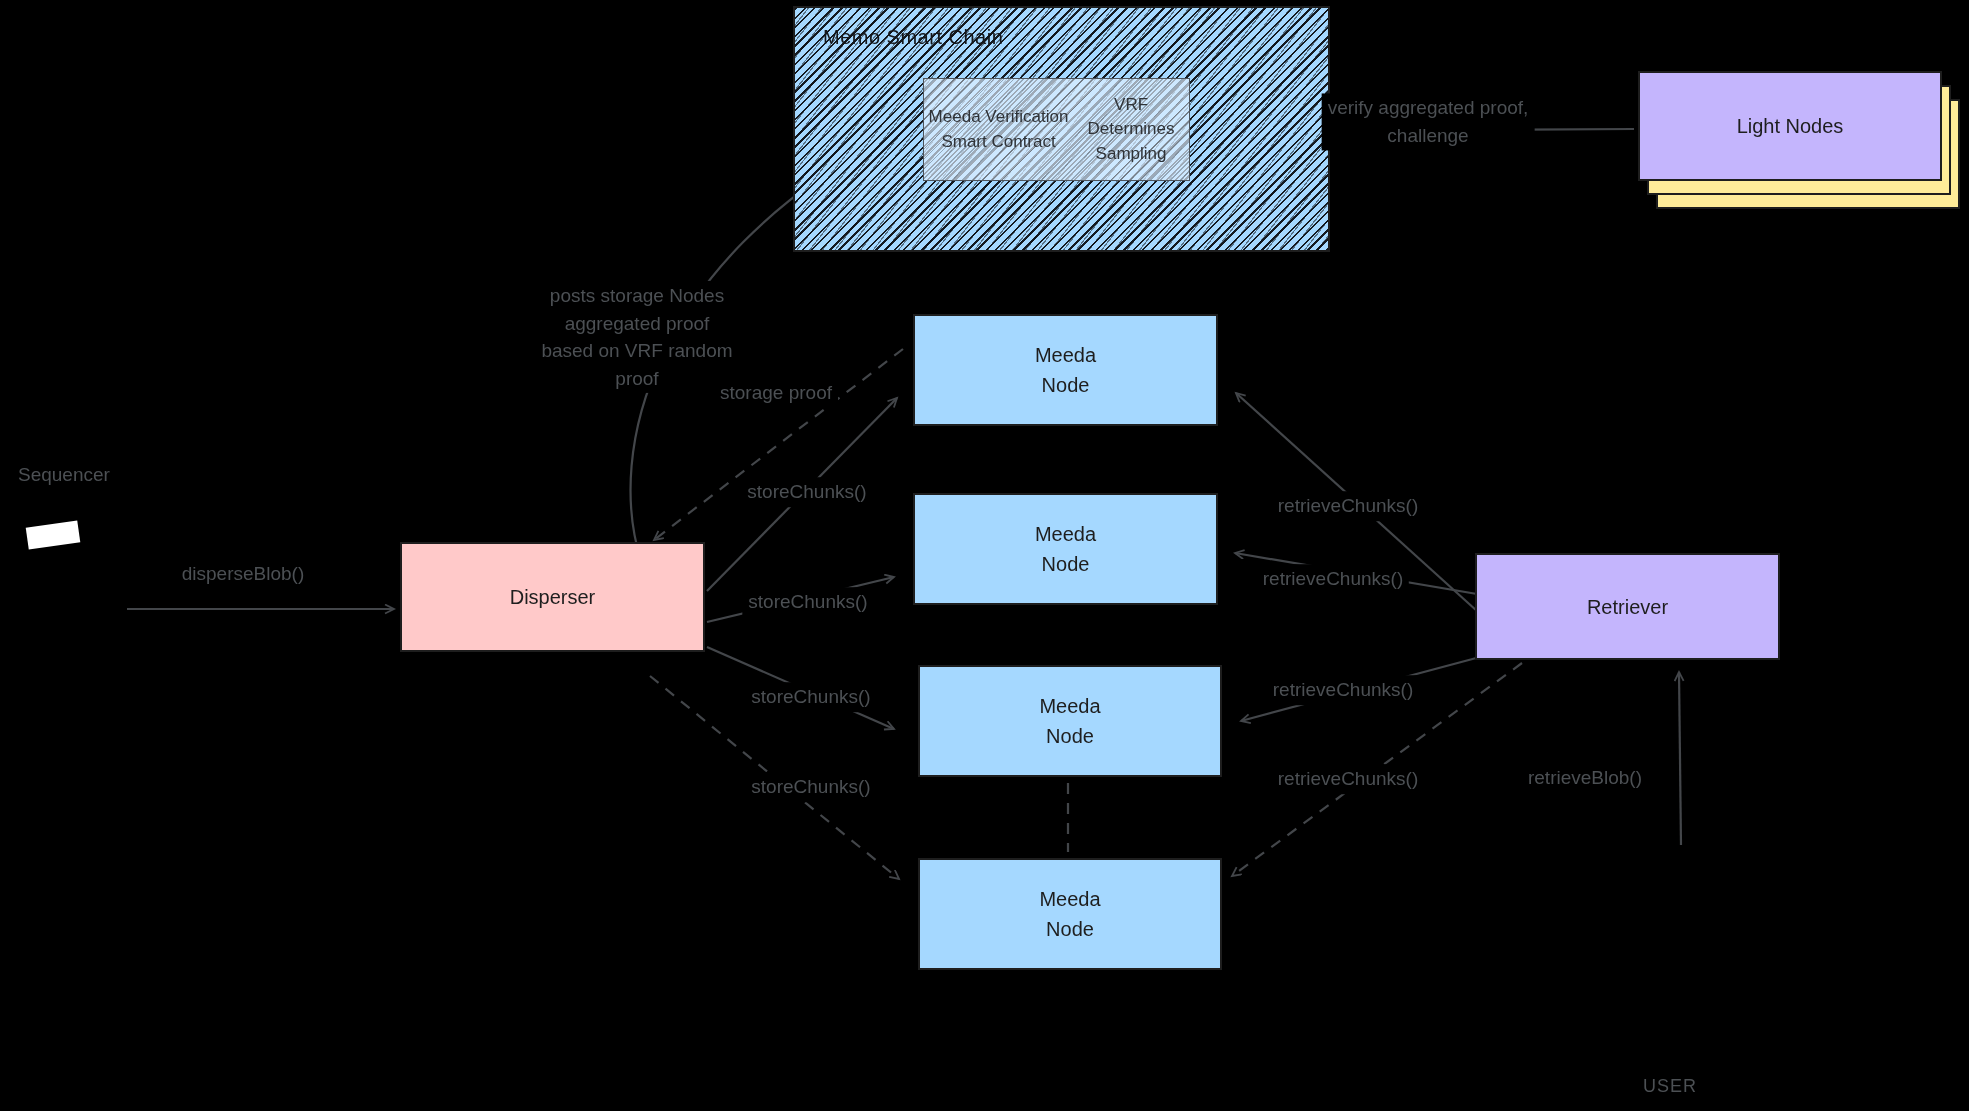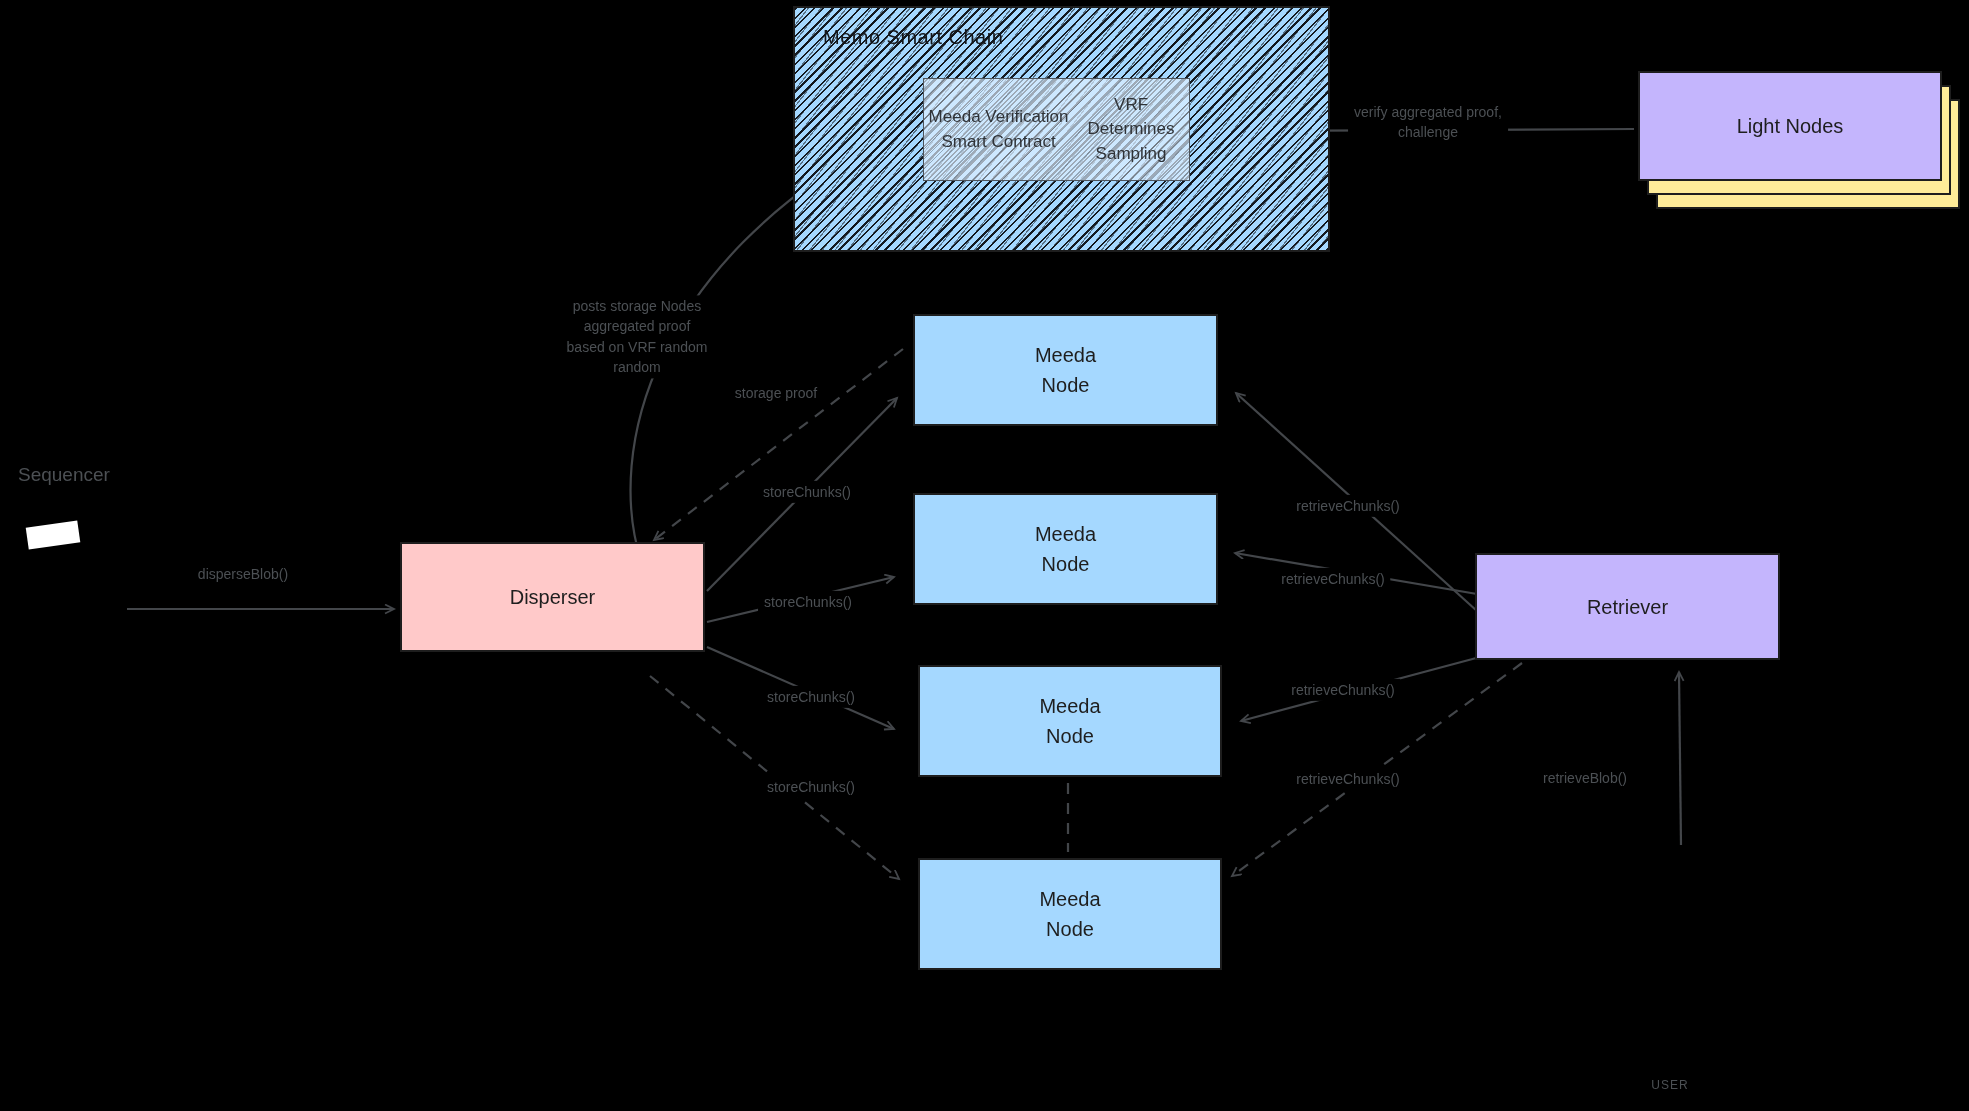--- a/index.html
+++ b/index.html
@@ -36,21 +36,21 @@
     background-color:rgba(224,239,255,.68);
     background-image:repeating-linear-gradient(135deg, rgba(18,20,24,.3) 0px, rgba(18,20,24,.3) 1.2px, transparent 1.2px, transparent 7px);
     display:flex;flex-direction:row;align-items:center;justify-content:center;
     color:#2f3338;font-size:17px;line-height:1.45;text-align:center;
   }
   
   .card{position:absolute;box-sizing:border-box;border:2.5px solid #1e1e1e;background:#ffec99;}
   
   .elabel{
     position:absolute;transform:translate(-50%,-50%);
-    color:#4c5054;font-size:14px;white-space:nowrap;
+    color:#4c5054;font-size:19px;white-space:nowrap;
     background:#000;padding:1px 6px;text-align:center;line-height:1.45;
   }
   .plain{background:transparent;transform:none;white-space:nowrap;}
   .chip{position:absolute;background:#ffffff;transform:rotate(-8deg);}
 </style>
 </head>
 <body>
 
 <svg id="wires" viewBox="0 0 1969 1111">
   <defs>
@@ -117,21 +117,21 @@
 <div class="box yellow" style="left:1475px;top:553px;width:305px;height:107px;">
   <span>Retriever</span>
 </div>
 
 <div class="elabel" style="left:243px;top:574px;">disperseBlob()</div>
 
 <div class="elabel" style="left:637px;top:337px;">
   <div>posts storage Nodes</div>
   <div>aggregated proof</div>
   <div>based on VRF random</div>
-  <div>random</div>
+  <div>proof</div>
 </div>
 
 <div class="elabel" style="left:776px;top:393px;">storage proof</div>
 
 <div class="elabel" style="left:807px;top:492px;">storeChunks()</div>
 <div class="elabel" style="left:808px;top:602px;">storeChunks()</div>
 <div class="elabel" style="left:811px;top:697px;">storeChunks()</div>
 <div class="elabel" style="left:811px;top:787px;">storeChunks()</div>
 
 <div class="elabel" style="left:1348px;top:506px;">retrieveChunks()</div>
@@ -139,13 +139,13 @@
 <div class="elabel" style="left:1343px;top:690px;">retrieveChunks()</div>
 <div class="elabel" style="left:1348px;top:779px;">retrieveChunks()</div>
 
 <div class="elabel" style="left:1428px;top:122px;">
   <div>verify aggregated proof,</div>
   <div>challenge</div>
 </div>
 
 <div class="elabel" style="left:1585px;top:778px;">retrieveBlob()</div>
 
-<div class="elabel" style="left:1670px;top:1086px;font-size:12px;letter-spacing:1px;">USER</div>
+<div class="elabel" style="left:1670px;top:1086px;font-size:18px;letter-spacing:1px;">USER</div>
 
 </body></html>

